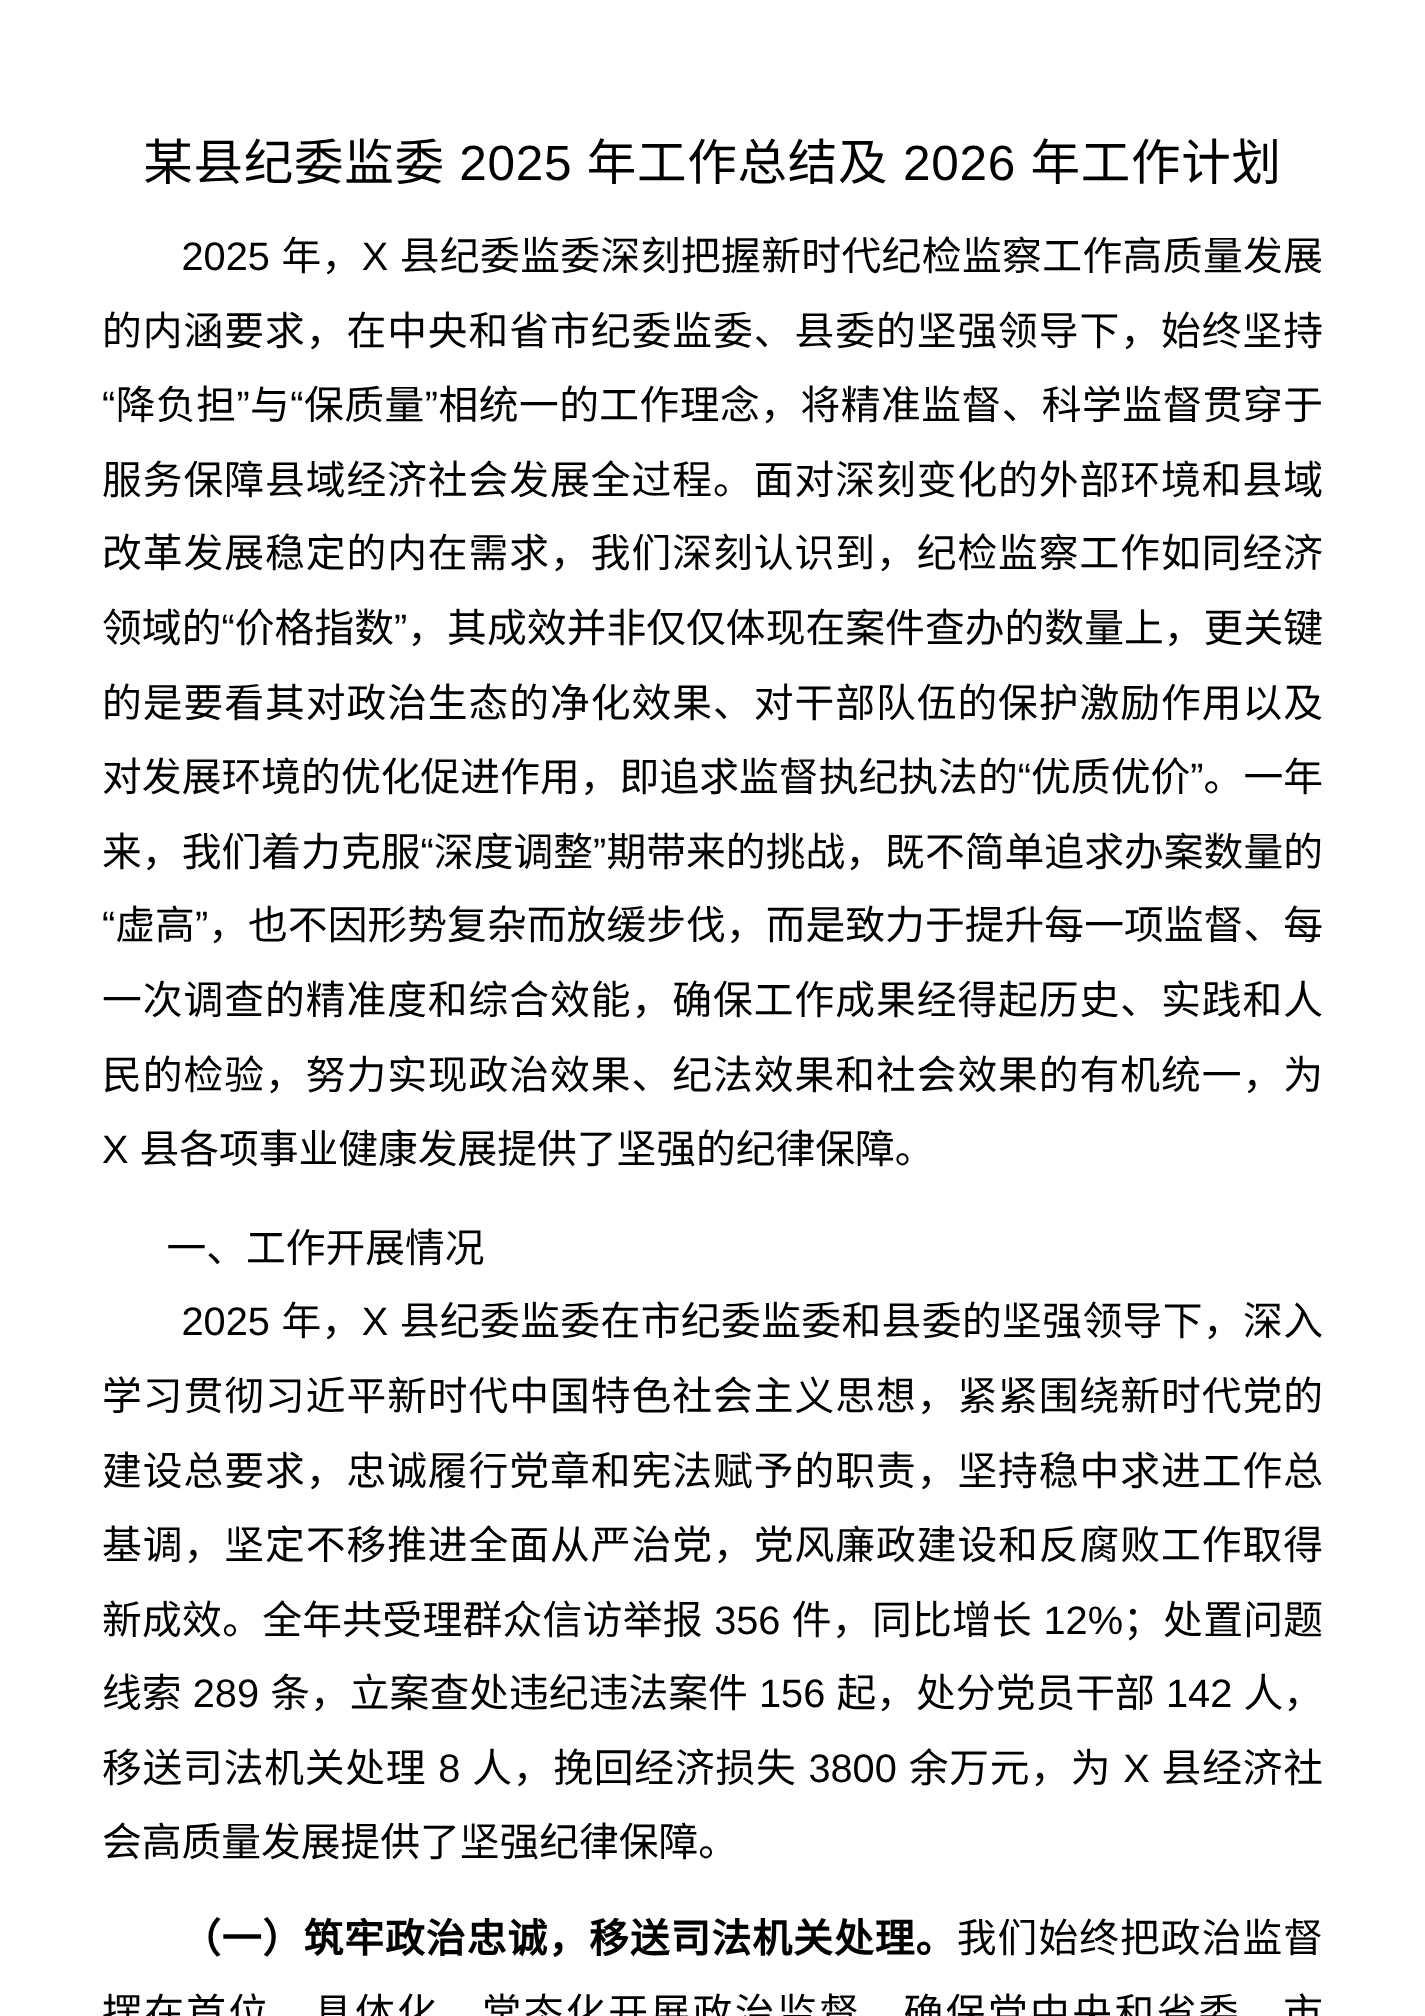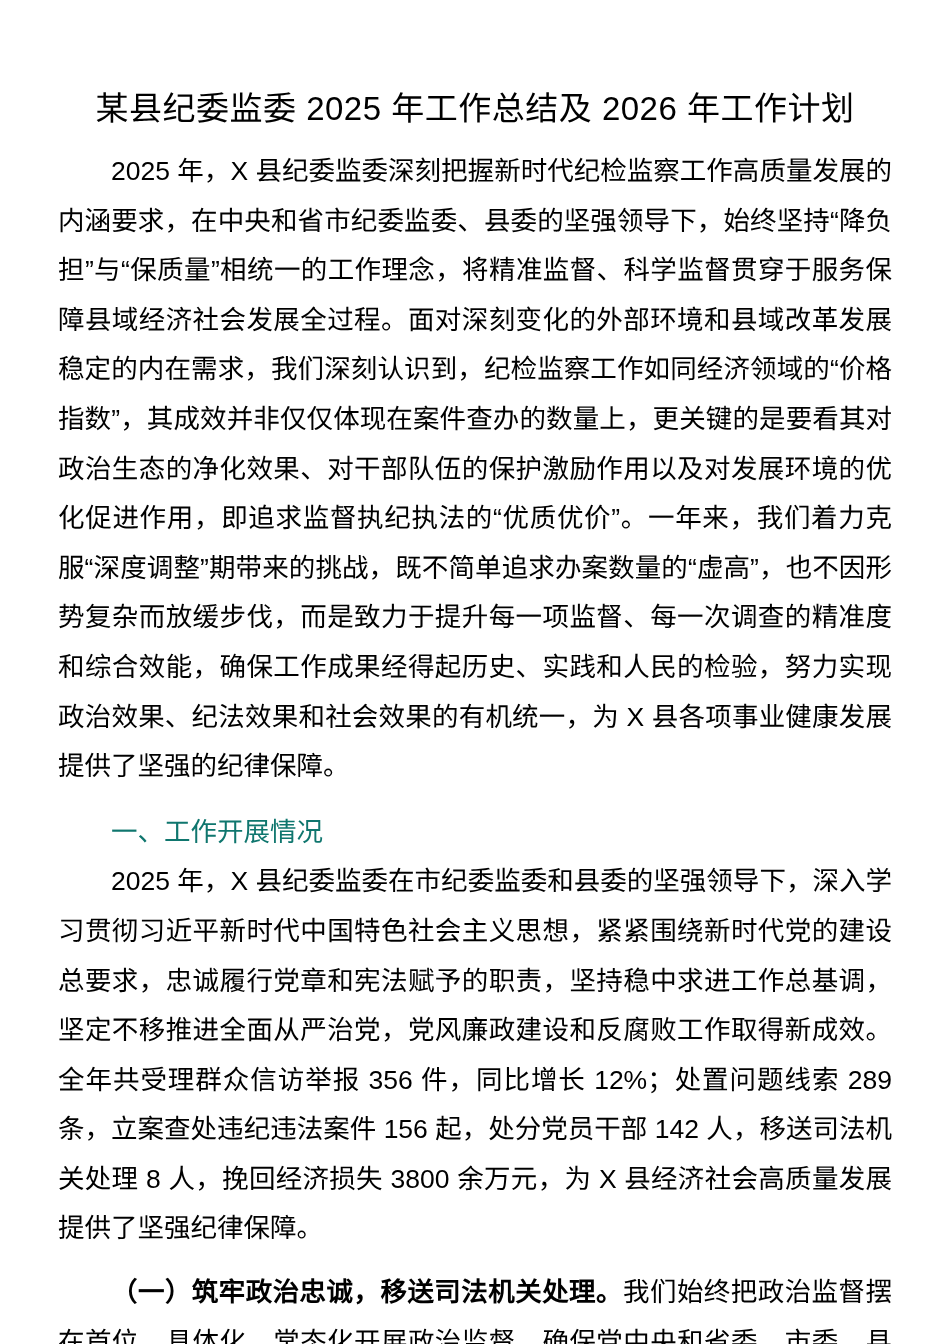--- a/index.html
+++ b/index.html
@@ -47,38 +47,38 @@
     color: #000;
   }
 
   
   .para {
     font-size: 26.5px;
     line-height: 49.6px;
     text-align: justify;
     text-justify: inter-ideograph;
     text-indent: 2em;
-    margin: 0;
+    margin: 10px;
     color: #000;
     word-break: break-all;
   }
 
   .para.first {
     margin-top: 22px;
   }
 
   
   .section-heading {
     font-size: 26.5px;
     line-height: 49.6px;
     text-indent: 2em;
     font-weight: 400;
     margin: 0;
     margin-top: 16px;
-    color: #0f766e;
+    color: #000000;
   }
 
   .para.after-heading {
     margin-top: 0;
   }
 
   
   .para.subsection {
     margin-top: 14px;
   }

